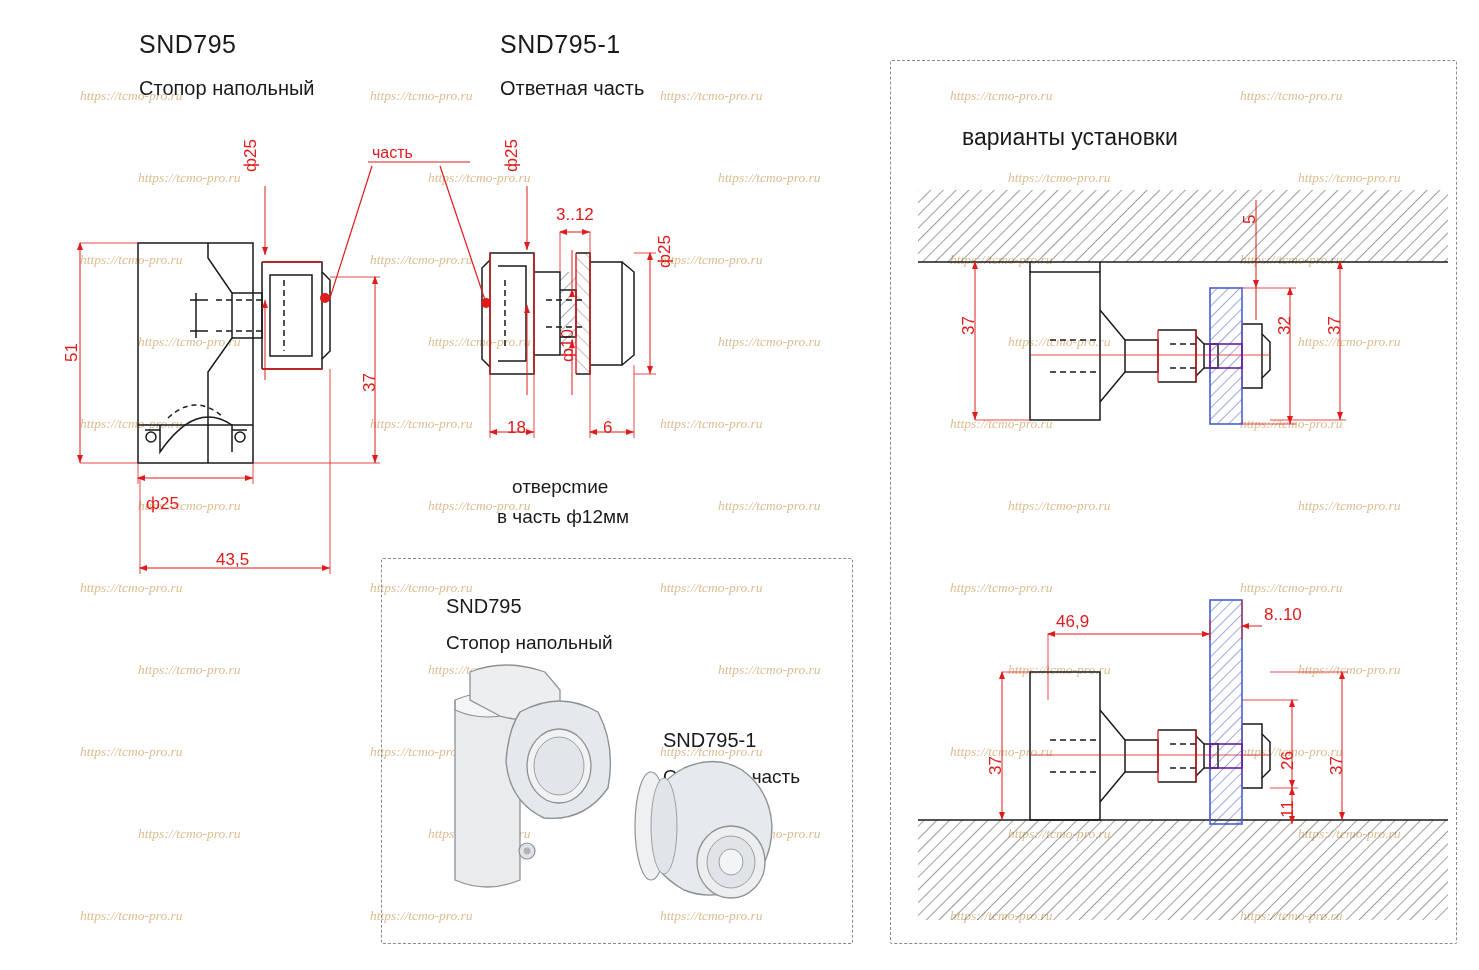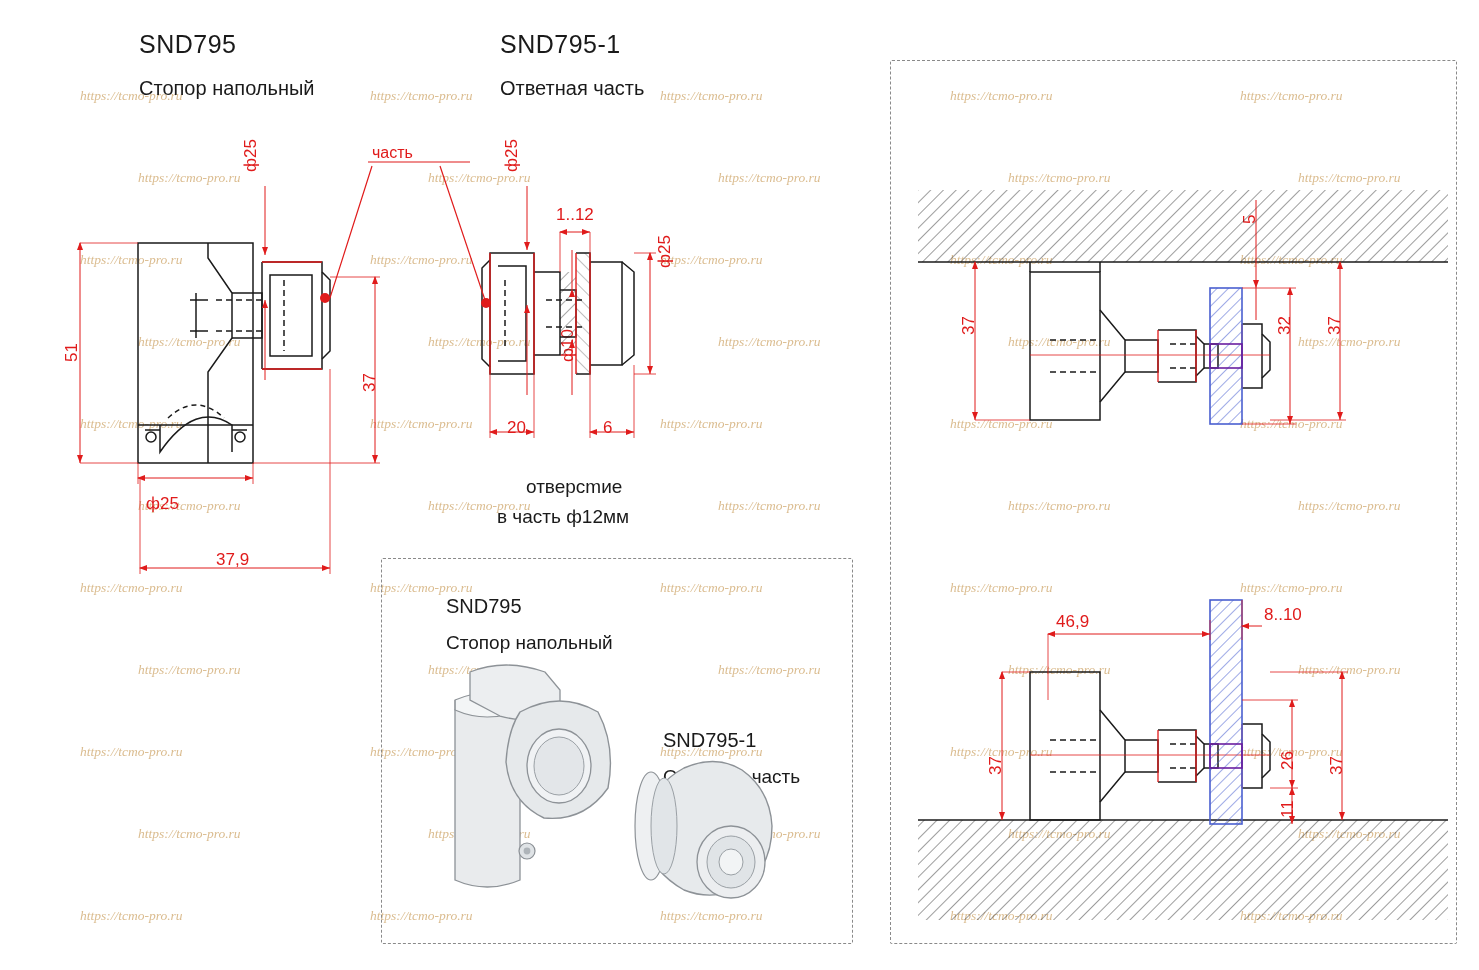--- a/index.html
+++ b/index.html
@@ -104,42 +104,43 @@
 
   <div class="frame" style="left:890px;top:60px;width:565px;height:882px;"></div>
   <div class="frame" style="left:381px;top:558px;width:470px;height:384px;"></div>
 
   <div class="abs title" style="left:139px;top:30px;">SND795</div>
   <div class="abs subtitle" style="left:139px;top:77px;">Стопор напольный</div>
 
   <div class="abs title" style="left:500px;top:30px;">SND795-1</div>
   <div class="abs subtitle" style="left:500px;top:77px;">Ответная часть</div>
 
+  <div class="abs variants-title" style="left:962px;top:124px;">варианты установки</div>
 
   <div class="abs magnet" style="left:372px;top:144px;">часть</div>
 
-  <div class="abs note" style="left:512px;top:476px;margin-left:14px;">отверсmие</div>
+  <div class="abs note" style="left:512px;top:476px;">отверсmие</div>
   <div class="abs note" style="left:497px;top:506px;">в часть ф12мм</div>
 
   <div class="abs subtitle" style="left:446px;top:595px;">SND795</div>
   <div class="abs note" style="left:446px;top:632px;">Стопор напольный</div>
   <div class="abs subtitle" style="left:663px;top:729px;">SND795-1</div>
   <div class="abs note" style="left:663px;top:766px;">Ответная часть</div>
 
   <div class="abs dim" style="left:241px;top:172px;transform:rotate(-90deg);transform-origin:left top;">ф25</div>
   <div class="abs dim" style="left:62px;top:362px;transform:rotate(-90deg);transform-origin:left top;">51</div>
   <div class="abs dim" style="left:360px;top:392px;transform:rotate(-90deg);transform-origin:left top;">37</div>
   <div class="abs dim" style="left:146px;top:494px;">ф25</div>
-  <div class="abs dim" style="left:216px;top:550px;">37,9</div>
+  <div class="abs dim" style="left:216px;top:550px;">43,5</div>
 
   <div class="abs dim" style="left:502px;top:172px;transform:rotate(-90deg);transform-origin:left top;">ф25</div>
-  <div class="abs dim" style="left:556px;top:205px;">1..12</div>
+  <div class="abs dim" style="left:556px;top:205px;">3..12</div>
   <div class="abs dim" style="left:655px;top:268px;transform:rotate(-90deg);transform-origin:left top;">ф25</div>
   <div class="abs dim" style="left:558px;top:362px;transform:rotate(-90deg);transform-origin:left top;">ф10</div>
-  <div class="abs dim" style="left:507px;top:418px;">20</div>
+  <div class="abs dim" style="left:507px;top:418px;">18</div>
   <div class="abs dim" style="left:603px;top:418px;">6</div>
 
   <div class="abs dim" style="left:959px;top:335px;transform:rotate(-90deg);transform-origin:left top;">37</div>
   <div class="abs dim" style="left:1240px;top:224px;transform:rotate(-90deg);transform-origin:left top;">5</div>
   <div class="abs dim" style="left:1275px;top:335px;transform:rotate(-90deg);transform-origin:left top;">32</div>
   <div class="abs dim" style="left:1325px;top:335px;transform:rotate(-90deg);transform-origin:left top;">37</div>
 
   <div class="abs dim" style="left:1056px;top:612px;">46,9</div>
   <div class="abs dim" style="left:1264px;top:605px;">8..10</div>
   <div class="abs dim" style="left:986px;top:775px;transform:rotate(-90deg);transform-origin:left top;">37</div>

